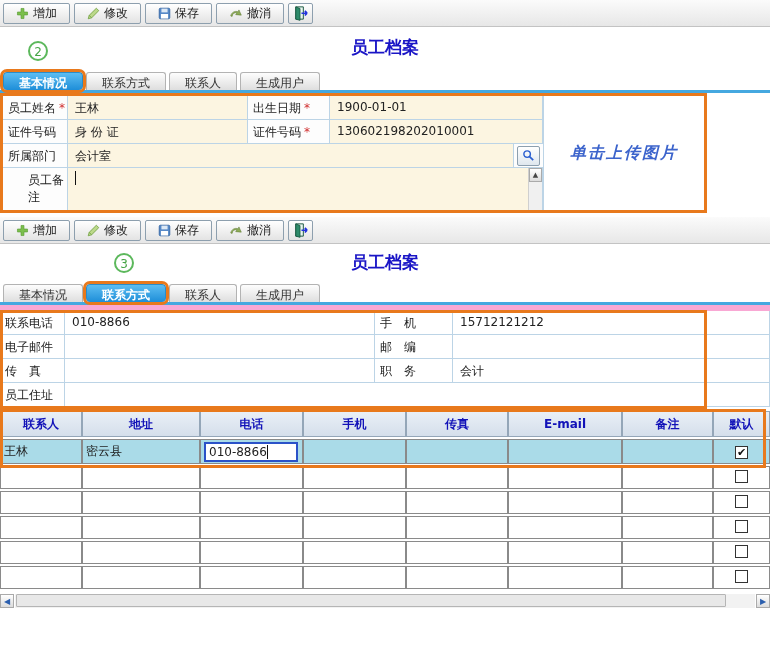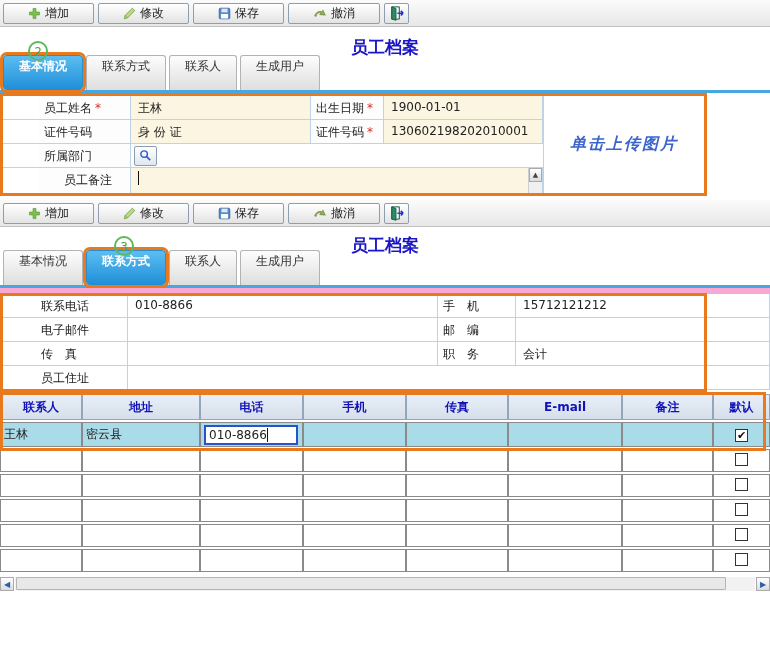--- a/index.html
+++ b/index.html
@@ -2,54 +2,54 @@
 <html><head>
 <meta charset="utf-8">
 <style>
   * { box-sizing: border-box; margin: 0; padding: 0; }
   html,body { width:770px; height:660px; overflow:hidden; background:#fff;
     font-family:"DejaVu Sans","Liberation Sans",sans-serif; font-size:12px; color:#222; }
 
   
   .toolbar { height:27px; display:flex; align-items:center; gap:4px; padding:0 3px;
     background:linear-gradient(#fbfbfb,#e7e7e7); border-bottom:1px solid #c3c3c3; }
-  .tbtn { display:inline-flex; align-items:center; gap:4px; height:21px; padding:0 24px;
+  .tbtn { display:inline-flex; align-items:center; gap:4px; height:21px; padding:0 12px;
     border:1px solid #8d9fae; border-radius:2px; background:linear-gradient(#ffffff,#e3e3e3);
     font-size:12px; color:#222; cursor:pointer; font-family:inherit; }
   .tbtn.iconly { padding:0 3px; }
   .ic { display:block; }
 
   
   .title-row { text-align:center; font-weight:bold; font-size:17px; color:#1a15c6; }
   .t1 { margin-top:9px; height:22px; }
   .t2 { margin-top:7px; height:22px; }
 
   
   .tabstrip { position:relative; margin-top:9px; height:26px; display:flex; align-items:flex-end;
     gap:3px; padding-left:3px; border-bottom:3px solid #45a8e0; }
-  .tab { height:35px; line-height:21px; padding:0 15px; font-size:12px; color:#333;
+  .tab { height:18px; line-height:21px; padding:0 15px; font-size:12px; color:#333;
     background:linear-gradient(#fdfdfd,#dedede); border:1px solid #b3b3b3; border-bottom:none;
     border-radius:3px 3px 0 0; cursor:pointer; }
   .tab.active { background:linear-gradient(#5cbdf2,#1e8ed8); color:#fff; font-weight:bold;
     border-color:#2a8cc8; }
   .tab.annotated { outline:3px solid #e8791c; outline-offset:0; border-radius:4px; }
   .badge { position:absolute; width:20px; height:20px; border:2px solid #5cb85c; border-radius:50%;
     color:#46a546; font-size:12px; line-height:19px; text-align:center; }
   .badge.inline { position:static; display:inline-block; margin-right:8px; vertical-align:2px; }
 
   
   .form1-outer { width:707px; border:3px solid #e8791c; display:flex; }
   .form1-grid { width:540px; display:flex; flex-direction:column; }
   .frow { display:flex; border-bottom:1px solid #bcd4e6; }
   .frow:last-child { border-bottom:none; }
   .h24 { height:24px; }
   .lc { background:#fdfdfd; border-right:1px solid #bcd4e6; padding:4px 0 0 5px; }
   .vc { border-right:1px solid #bcd4e6; padding:4px 0 0 7px; }
   .cream { background:#fcf5e1; }
-  .w75 { width:92px;margin-left:36px; } .w180 { width:180px; } .w82 { width:73px; }
+  .w75 { width:65px; } .w180 { width:180px; } .w82 { width:82px; }
   .grow { flex:1; }
   .req { color:#d03030; margin-left:3px; }
   .btncell { width:29px; display:flex; align-items:center; justify-content:center; background:#fdfdfd; }
   .searchbtn { width:23px; height:20px; border:1px solid #8d9fae; border-radius:2px;
     background:linear-gradient(#ffffff,#dfe7ee); cursor:pointer; display:flex; align-items:center; justify-content:center; }
   .remark { height:68px; }
   .lc.bottom { display:flex; align-items:flex-end; padding-bottom:4px;padding-left:25px; }
   .vc.rel { position:relative; padding:3px 16px 0 7px; }
   .caret { display:inline-block; width:1px; height:14px; background:#111; vertical-align:top; }
   .vscroll { position:absolute; top:0; right:0; bottom:0; width:14px; background:#f0f0f0;
@@ -160,20 +160,21 @@
         <div class="vc cream grow">1900-01-01</div>
       </div>
       <div class="frow h24">
         <div class="lc w75">证件号码</div>
         <div class="vc cream w180">身 份 证</div>
         <div class="lc w82"><span>证件号码</span><span class="req">*</span></div>
         <div class="vc cream grow">130602198202010001</div>
       </div>
       <div class="frow h24">
         <div class="lc w75">所属部门</div>
+        <div class="vc cream grow">会计室</div>
         <div class="btncell">
           <button class="searchbtn">
             <svg width="13" height="13" viewBox="0 0 16 16">
                 <circle cx="6.3" cy="6.3" r="4" fill="none" stroke="#2b5fd0" stroke-width="1.8"></circle>
                 <path d="M9.3 9.3L13.8 13.8" stroke="#2b5fd0" stroke-width="2.1"></path>
               </svg>
           </button>
         </div>
       </div>
       <div class="frow remark grow">

